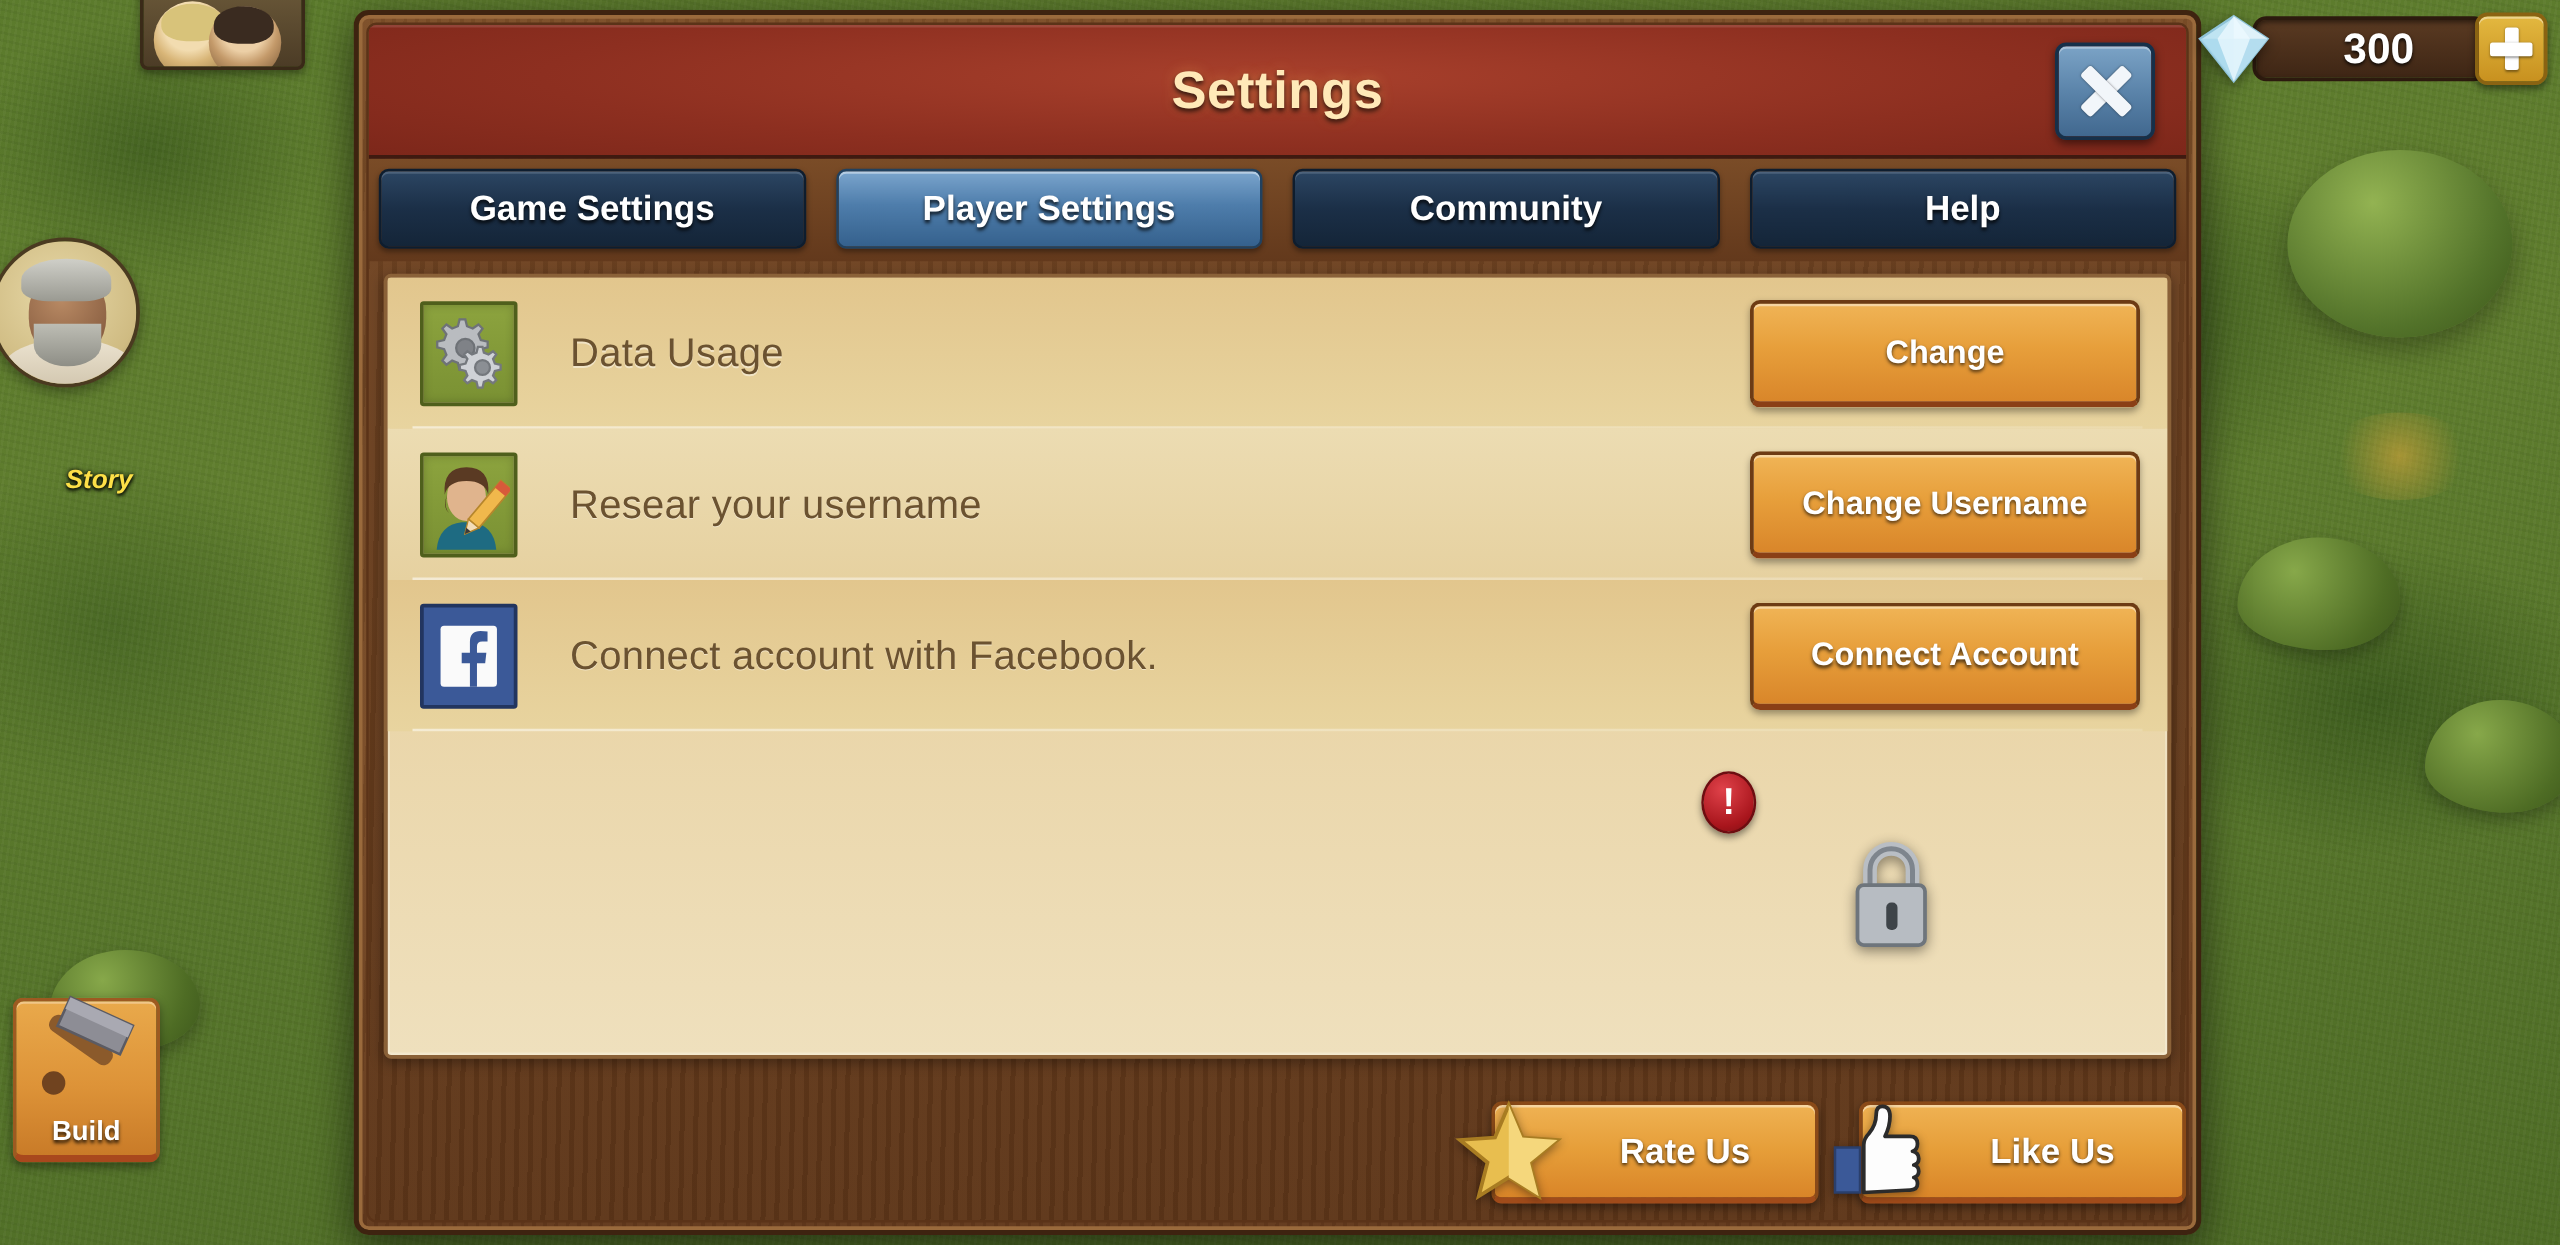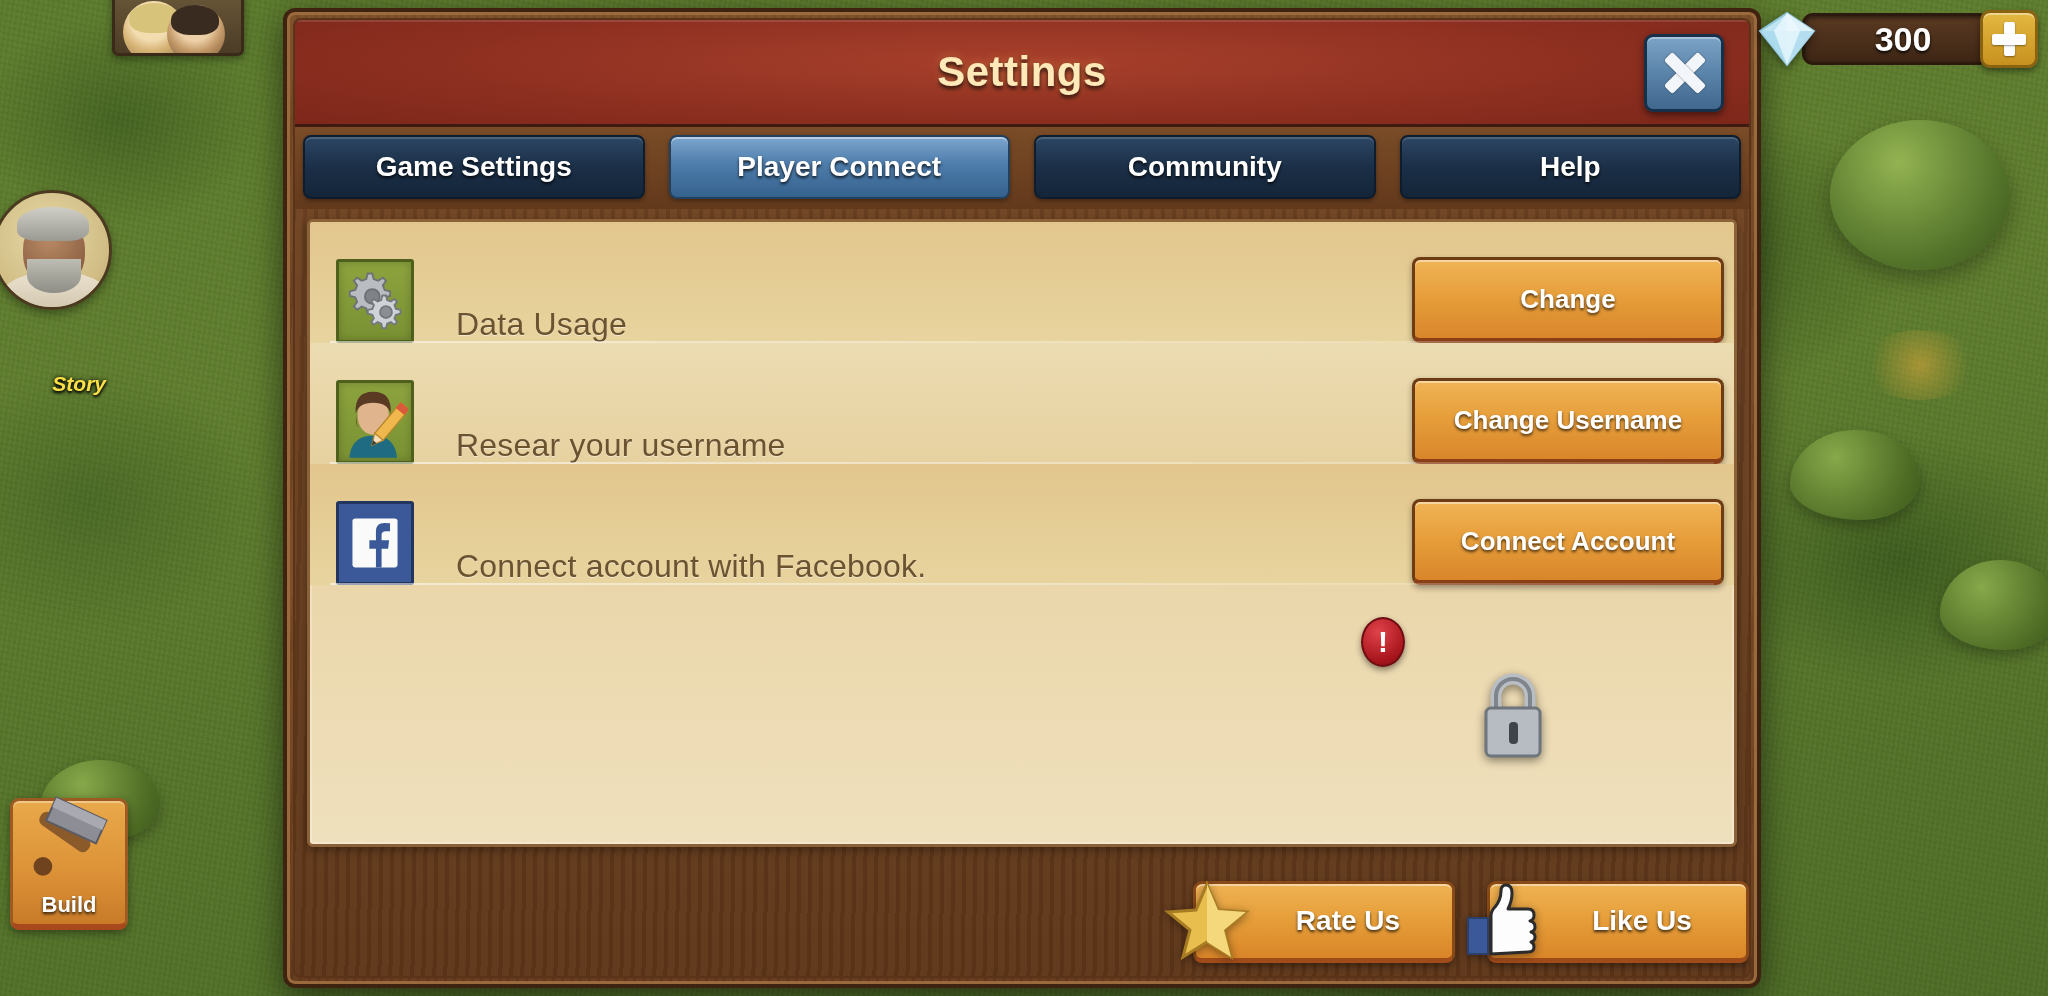--- a/index.html
+++ b/index.html
@@ -245,21 +245,21 @@
   .content-wrap{ padding:10px 12px 0 12px; }
   .content-card{
     height:628px;
     border-radius:6px;
     border:3px solid #8a6138;
     background:linear-gradient(180deg,#e3c891 0%,#e8d2a2 40%,#efe0bd 100%);
     box-shadow:inset 0 0 0 2px rgba(255,255,255,.25), 0 3px 10px rgba(0,0,0,.35);
     overflow:hidden;
   }
   .row{
-    display:flex; align-items:flex-end; height:121px; padding:0 10px 0 26px;
+    display:flex; align-items:center; height:121px; padding:0 22px 0 26px;
     position:relative;
   }
   .row:nth-child(odd){ background:linear-gradient(180deg,#e2c68d,#e8d49f); }
   .row:nth-child(even){ background:linear-gradient(180deg,#ecdcb2,#e6d1a0); }
   .row::after{
     content:""; position:absolute; left:20px; right:20px; bottom:0; height:2px;
     background:linear-gradient(90deg, rgba(255,255,255,.55), rgba(255,255,255,.15));
   }
   .row-icon{
     width:78px; height:84px; border-radius:3px; flex:none;
@@ -385,21 +385,21 @@
 
     <div class="dlg-header">
       <span class="dlg-title">Settings</span>
       <div class="close-btn">
         <span class="close-x"></span>
       </div>
     </div>
 
     <div class="tabbar">
       <div class="tab">Game Settings</div>
-      <div class="tab active">Player Connect</div>
+      <div class="tab active">Player Settings</div>
       <div class="tab">Community</div>
       <div class="tab">Help</div>
     </div>
 
     <div class="content-wrap">
       <div class="content-card">
 
         <div class="row">
           <div class="row-icon green">
             <svg viewBox="0 0 72 72" width="66" height="66">

